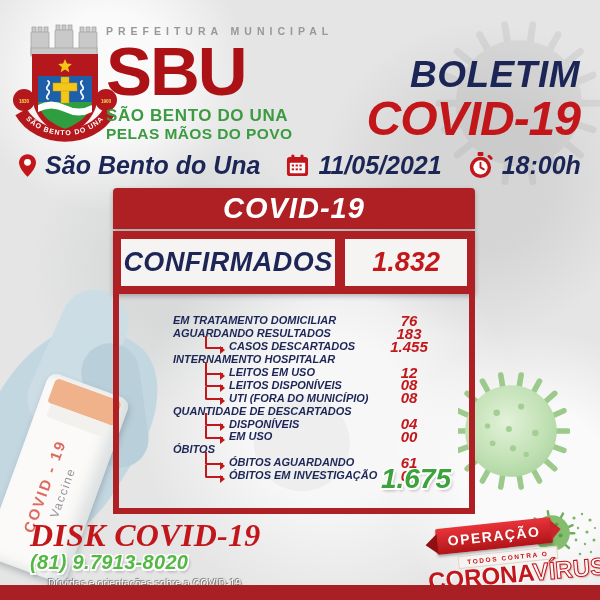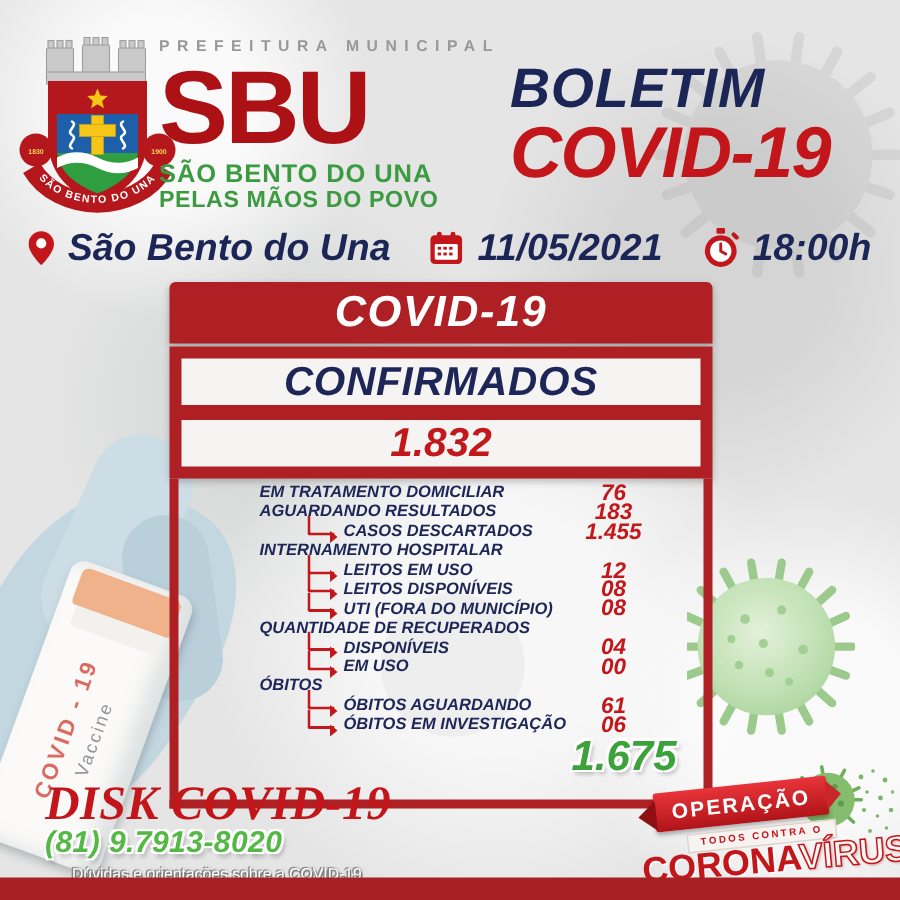--- a/index.html
+++ b/index.html
@@ -29,39 +29,39 @@
   .vial-rot{position:absolute;left:50%;top:56%;transform:translate(-50%,-50%) rotate(-90deg);display:flex;flex-direction:column;align-items:center;gap:4px;white-space:nowrap;}
   .vial-l1{color:#dd6a60;font-size:15px;font-weight:bold;letter-spacing:2px;}
   .vial-l2{color:#8f949a;font-size:12px;letter-spacing:1.5px;}
   
   .crest{position:absolute;left:12px;top:20px;z-index:4;}
   .brand{position:absolute;left:106px;top:26px;z-index:4;line-height:1;}
   .pref{font-size:10.5px;font-weight:bold;letter-spacing:5px;color:#96989b;}
   .sbu{font-size:69px;font-weight:900;color:#ac1115;letter-spacing:-2px;line-height:.92;margin-top:3px;}
   .gline1{font-size:17px;font-weight:bold;color:#3c9b41;letter-spacing:.6px;margin-top:4px;}
   .gline2{font-size:15.5px;font-weight:bold;color:#3c9b41;letter-spacing:.4px;margin-top:2px;}
-  .boletim-wrap{position:absolute;left:340px;top:40px;width:240px;text-align:left;z-index:4;line-height:1;}
+  .boletim-wrap{position:absolute;left:340px;top:56px;width:240px;text-align:right;z-index:4;line-height:1;}
   .boletim{font-size:37px;font-weight:900;color:#1c2656;letter-spacing:.5px;}
   .covid-big{font-size:48px;font-weight:900;color:#c3161b;margin-top:2px;letter-spacing:-1px;}
   
   .inforow{position:absolute;left:0;top:151px;width:100%;display:flex;justify-content:center;align-items:center;gap:9px;z-index:4;}
   .inforow .txt{font-size:25px;font-weight:900;color:#1c2656;}
   .inforow .sp{width:8px;}
   
   .panel{position:absolute;left:113px;top:188px;width:362px;z-index:5;}
   .ptitle{height:41px;background:#af2024;border-radius:4px 4px 0 0;display:flex;align-items:center;justify-content:center;
           color:#fff;font-size:29px;font-weight:900;letter-spacing:1px;box-shadow:0 2px 5px rgba(0,0,0,.25);}
-  .confrow{margin-top:2px;background:#af2024;padding:8px;display:flex;gap:10px;box-shadow:0 2px 5px rgba(0,0,0,.25);flex-direction:column;}
+  .confrow{margin-top:2px;background:#af2024;padding:8px;display:flex;gap:10px;box-shadow:0 2px 5px rgba(0,0,0,.25);}
   .cbox{background:#f5f4f2;display:flex;align-items:center;justify-content:center;height:47px;}
   .cbox1{flex:1.76;}
   .cbox2{flex:1;}
   .clabel{font-size:27px;font-weight:900;color:#1d2657;letter-spacing:.5px;}
   .cvalue{font-size:27px;font-weight:900;color:#c2181c;}
   .frame{border:6px solid #af2024;border-top:none;height:220px;box-sizing:border-box;position:relative;}
-  .rows{padding-top:3px;}
+  .rows{padding-top:20px;}
   .srow{position:relative;height:12.9px;display:flex;align-items:center;}
   .slbl{display:flex;align-items:center;margin-left:54px;font-size:11px;font-weight:bold;font-style:italic;color:#1d2657;white-space:nowrap;}
   .ind .slbl{margin-left:86px;}
   .arr{position:relative;display:inline-block;width:16px;height:11px;border-left:2.5px solid #c2181c;border-bottom:2.5px solid #c2181c;
        border-bottom-left-radius:2px;margin-right:6px;transform:translateY(-4px);}
   .arr::after{content:"";position:absolute;right:-2px;bottom:-7px;width:0;height:0;
        border-left:5px solid #c2181c;border-top:4.5px solid transparent;border-bottom:4.5px solid transparent;}
   .sval{position:absolute;left:230px;width:120px;text-align:center;font-size:15px;font-weight:900;font-style:italic;color:#c2181c;line-height:1;}
   .recrow{position:absolute;left:0;right:0;bottom:1px;height:31px;}
   .outline-w{text-shadow:-1.5px -1.5px 0 #fff,1.5px -1.5px 0 #fff,-1.5px 1.5px 0 #fff,1.5px 1.5px 0 #fff,2px 3px 3px rgba(0,0,0,.25);}
@@ -316,21 +316,21 @@
           </div>
           <div class="srow ind">
             <div class="slbl">
               <span class="arr"></span>
               <span>UTI (FORA DO MUNICÍPIO)</span>
             </div>
             <div class="sval">08</div>
           </div>
           <div class="srow">
             <div class="slbl">
-              <span>QUANTIDADE DE RECUPERADOS</span>
+              <span>QUANTIDADE DE DESCARTADOS</span>
             </div>
             <div class="sval"></div>
           </div>
           <div class="srow ind">
             <div class="slbl">
               <span class="arr"></span>
               <span>DISPONÍVEIS</span>
             </div>
             <div class="sval">04</div>
           </div>

